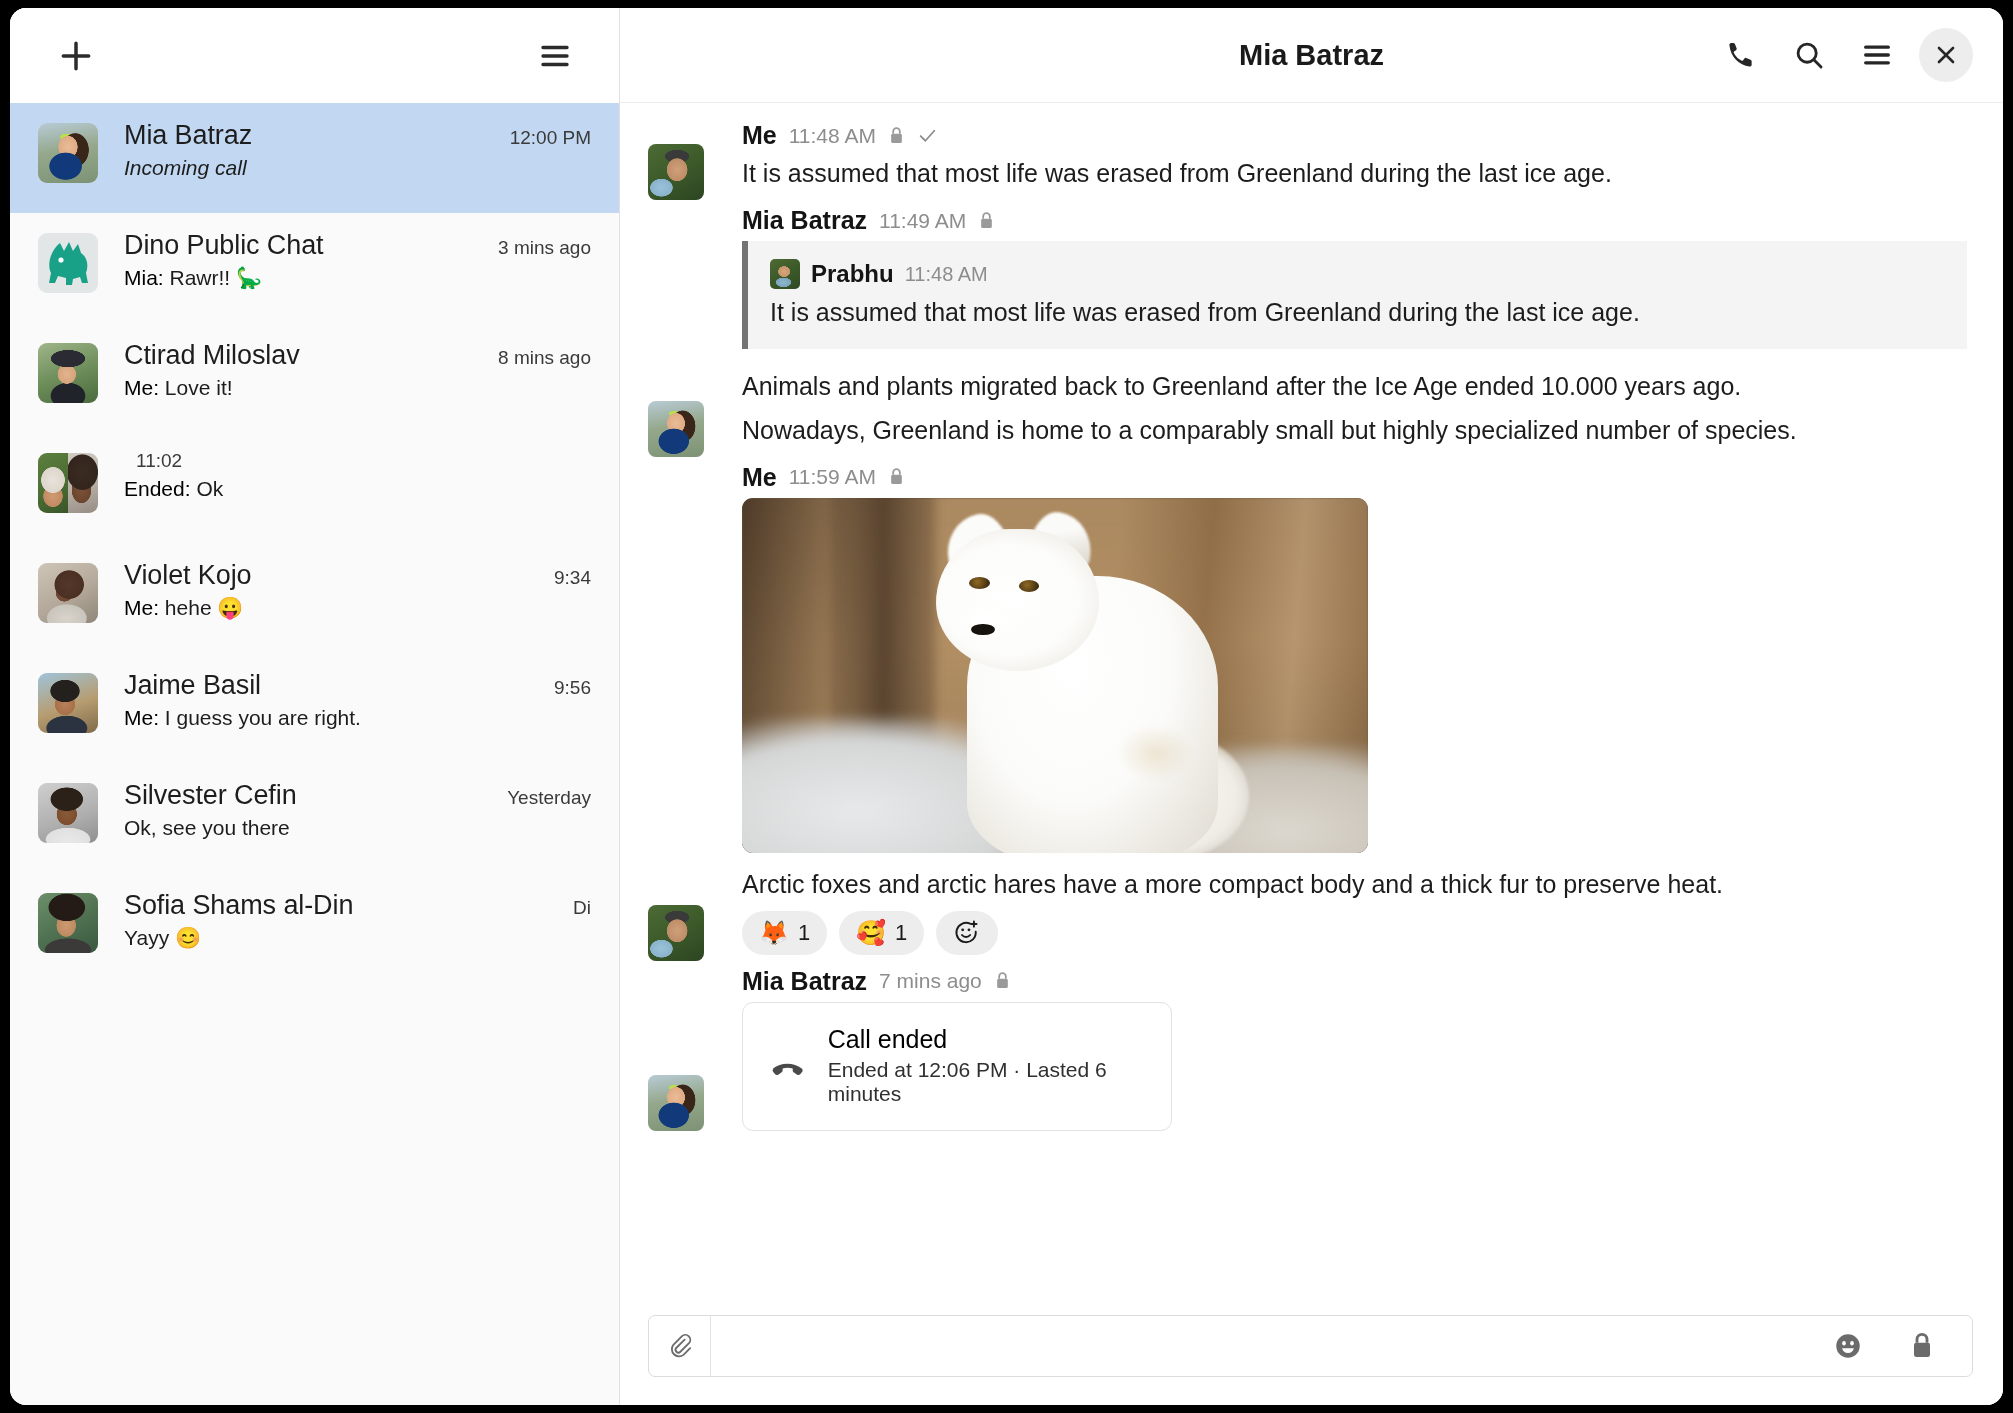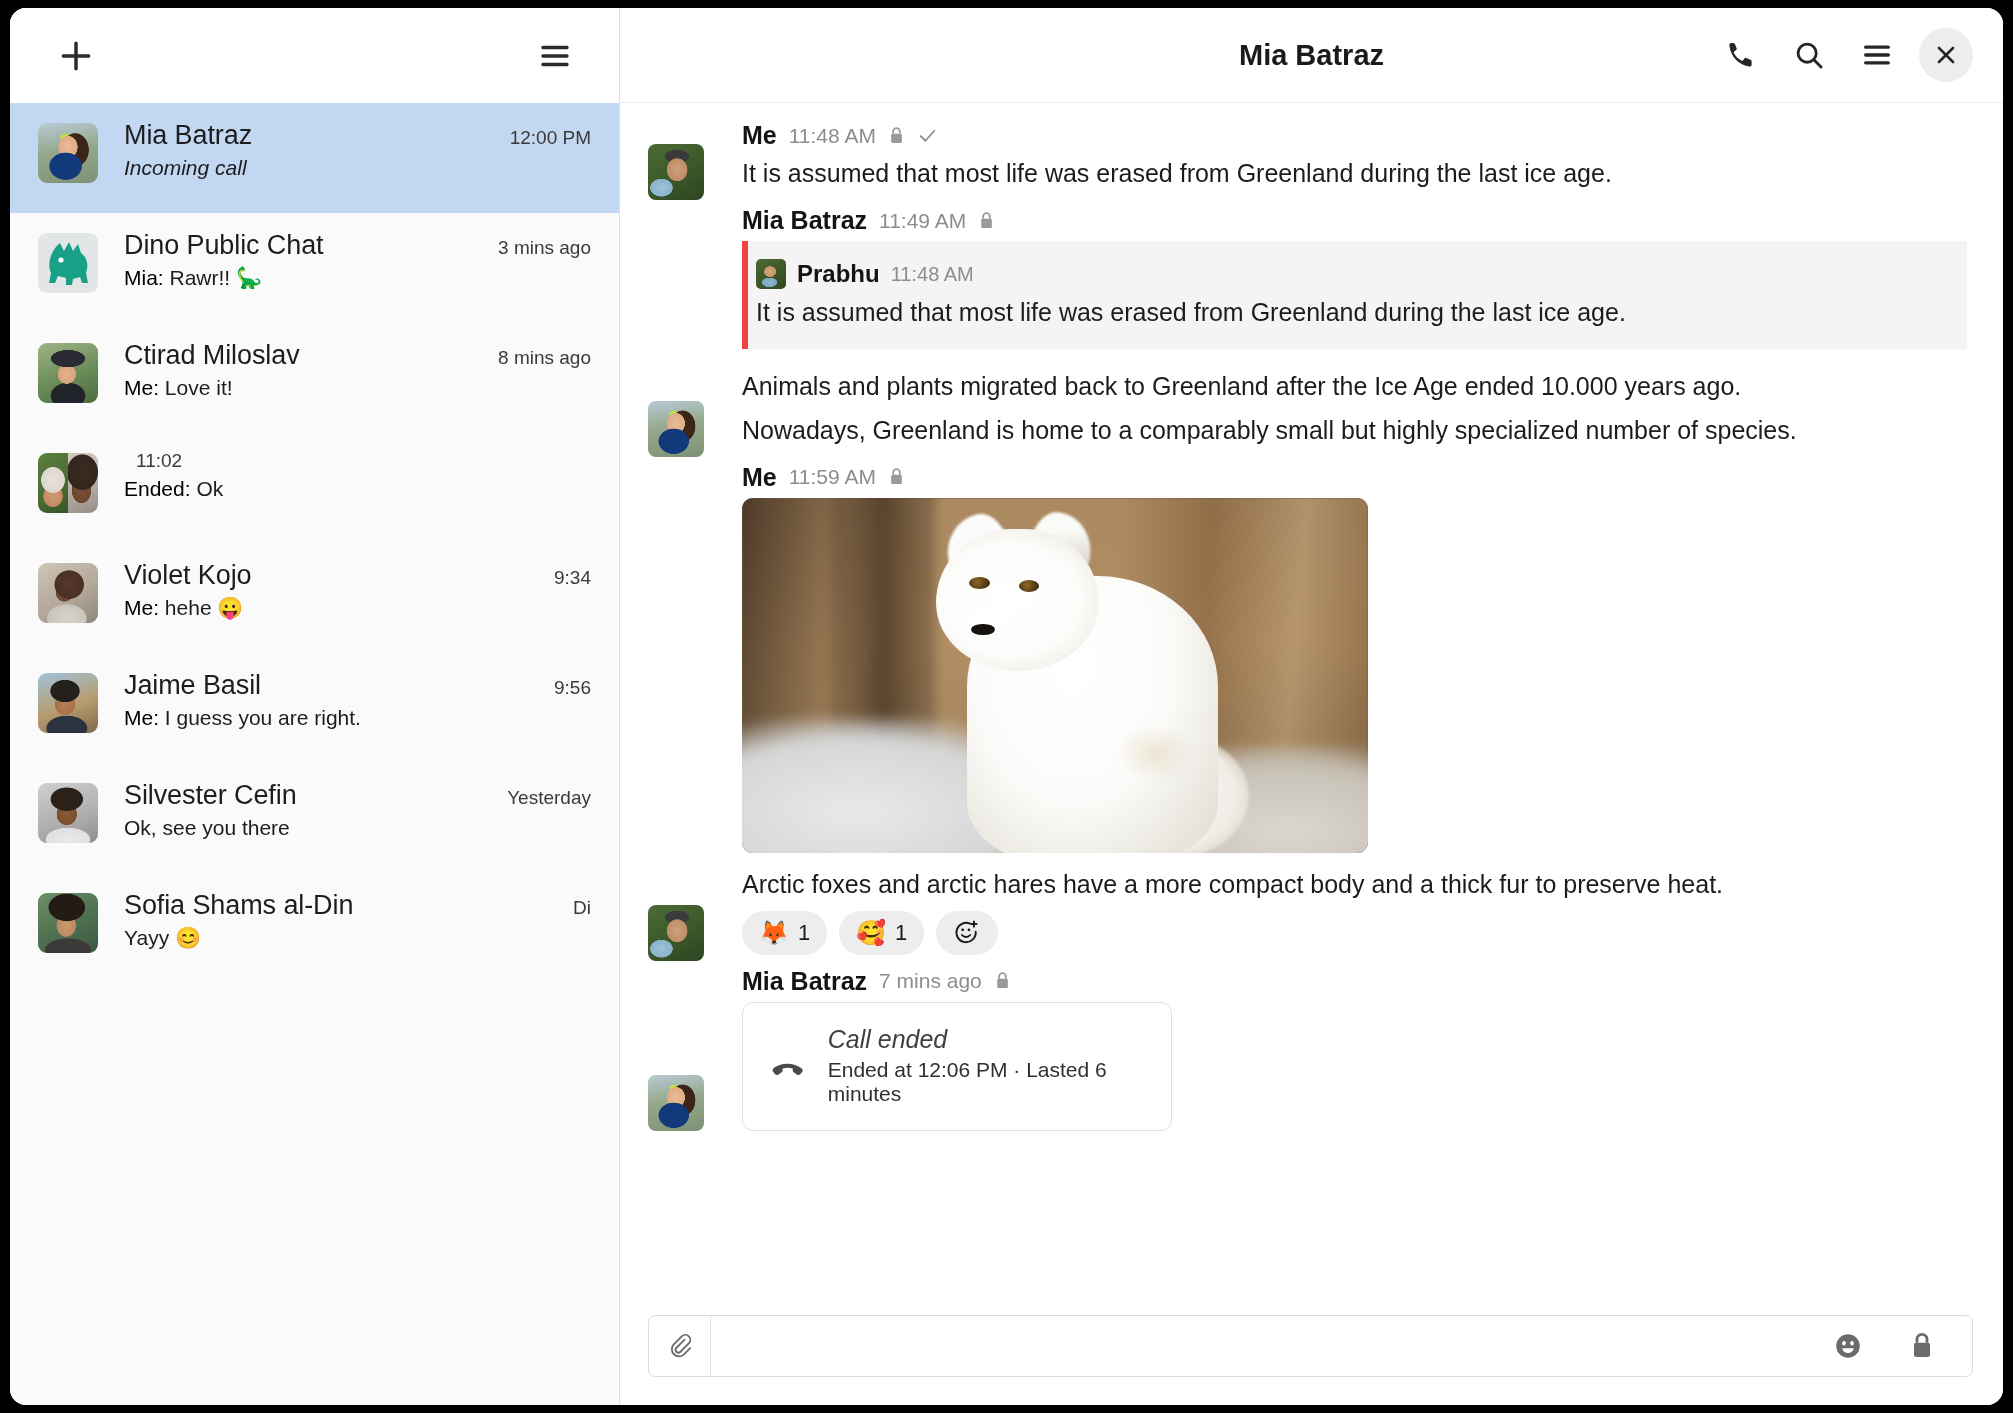--- a/index.html
+++ b/index.html
@@ -164,22 +164,22 @@
   .msg-time { font-size: 21px; color: #8d8d8d; }
   .msg-text {
     font-size: 25px;
     color: #1c1c1c;
     line-height: 1.36;
     margin-bottom: 10px;
   }
 
   .quote {
     background: #f4f4f4;
-    border-left: 6px solid #ef4444;
-    padding: 18px 22px 20px 8px;
+    border-left: 6px solid #737373;
+    padding: 18px 22px 20px 22px;
     margin-bottom: 20px;
   }
   .quote-meta {
     display: flex;
     align-items: center;
     gap: 11px;
     margin-bottom: 7px;
   }
   .quote-avatar {
     width: 30px; height: 30px;
@@ -221,21 +221,21 @@
   .call-card {
     border: 1px solid #e2e2e2;
     border-radius: 11px;
     padding: 22px 30px 24px 26px;
     width: 430px;
     display: flex;
     align-items: center;
     gap: 22px;
     margin-top: 6px;
   }
-  .call-title { font-size: 25px; color: #404040; font-style: italic; }
+  .call-title { font-size: 25px; color: #000000; }
   .call-sub { font-size: 21px; color: #303030; margin-top: 4px; }
 
   .composer-wrap { flex: 0 0 auto; padding: 12px 30px 28px 28px; }
   .composer {
     display: flex;
     align-items: center;
     border: 1px solid #dcdcdc;
     border-radius: 7px;
     height: 62px;
     background: #fff;

